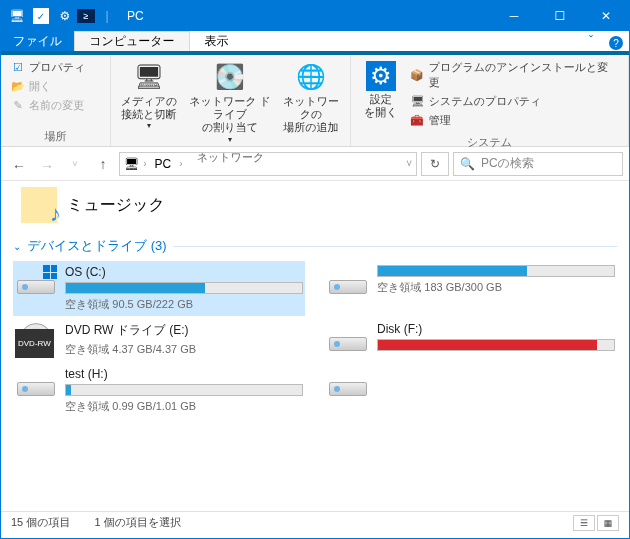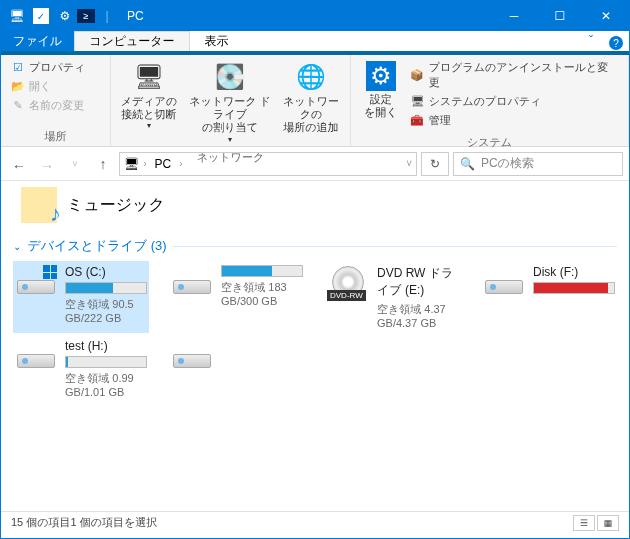--- a/index.html
+++ b/index.html
@@ -32,35 +32,35 @@
 .addr .seg{padding:0 4px}
 .addr .chev{color:#999;font-size:10px}
 .ref{width:28px;height:24px;border:1px solid #ccc;display:flex;align-items:center;justify-content:center;font-size:12px;color:#555}
 .search{width:170px;height:24px;border:1px solid #ccc;display:flex;align-items:center;font-size:12px;color:#888;padding:0 6px;gap:6px}
 .content{height:330px;overflow:auto;padding:0 12px}
 .music-row{display:flex;align-items:center;gap:10px;padding:6px 0 10px 8px}
 .music-icon{width:36px;height:36px;background:#ffe9a8;position:relative}
 .music-icon::before{content:"";position:absolute;left:0;top:4px;width:14px;height:10px;background:#ffe9a8;border-radius:2px 2px 0 0}
 .section-h{color:#0078d7;font-size:13px;display:flex;align-items:center;gap:6px;padding:4px 0 6px}
 .section-h .line{flex:1;height:1px;background:#d9e8f7}
-.drives{display:grid;grid-template-columns:1fr 1fr 1fr 1fr;gap:2px 20px}
+.drives{display:grid;grid-template-columns:1fr 1fr;gap:2px 20px}
 .drive{display:flex;gap:8px;padding:4px 2px}
 .drive.sel{background:#cce8ff}
 .dicon{width:42px;height:34px;display:flex;align-items:center;justify-content:center;position:relative}
 .hdd{width:38px;height:14px;background:linear-gradient(#eee,#ccc);border:1px solid #aaa;border-radius:2px;position:relative;margin-top:10px}
 .hdd::after{content:"";position:absolute;left:4px;top:3px;width:6px;height:6px;border-radius:50%;background:#6fb5e8}
 .dvd{width:32px;height:32px;border-radius:50%;background:radial-gradient(#fff 20%,#ccc 35%,#eee 60%,#bbb);border:1px solid #aaa}
 .dinfo{flex:1;font-size:11px;color:#222}
 .dname{font-size:12px;margin-bottom:3px}
 .bar{height:12px;border:1px solid #bcbcbc;background:#eaeaea;margin-bottom:3px;position:relative}
 .fill{height:100%;background:#26a0da}
 .fill.red{background:#d9292e}
 .dfree{color:#6a6a6a;font-size:11px}
-.dvdlbl{position:absolute;left:0;bottom:-2px;background:#333;color:#fff;font-size:8px;padding:1px 3px}
-.status{height:22px;border-top:1px solid #e1e1e1;display:flex;align-items:center;font-size:11px;color:#444;padding:0 10px;}
+.dvdlbl{position:absolute;left:0;bottom:-2px;background:#333;color:#fff;font-size:8px;padding:10px 3px}
+.status{height:22px;border-top:1px solid #e1e1e1;display:flex;align-items:center;font-size:11px;color:#444;padding:0 10px;gap:24px}
 .status .sp{flex:1}
 .viewsw{display:flex;gap:2px}
 .viewsw span{width:22px;height:16px;border:1px solid #ccc;display:flex;align-items:center;justify-content:center;font-size:9px}
 .winlogo{width:14px;height:14px;display:grid;grid-template-columns:1fr 1fr;grid-template-rows:1fr 1fr;gap:1px}
 .winlogo i{background:#0078d7}
 .note{color:#1e90ff;font-size:22px;position:absolute;right:-4px;bottom:-4px}
 .smic{width:14px;height:14px;display:inline-flex;align-items:center;justify-content:center;font-size:11px}
 </style>
 </head>
 <body>

